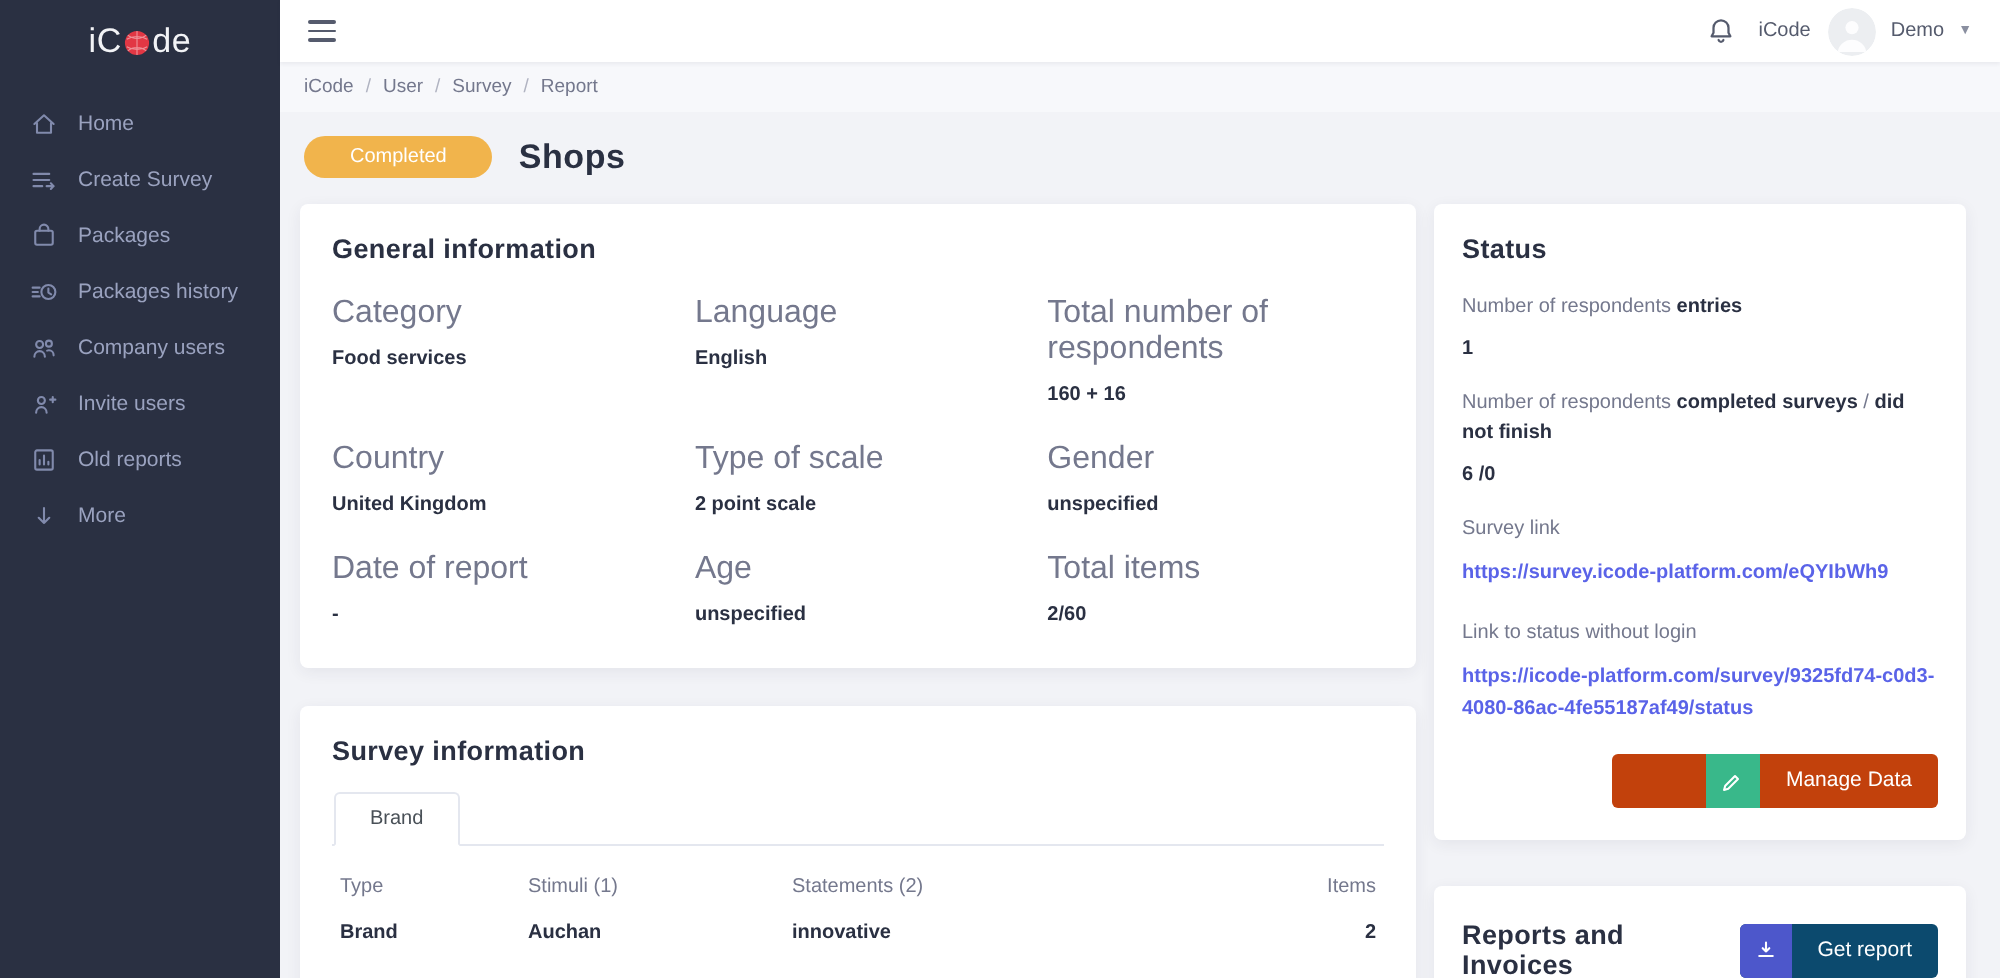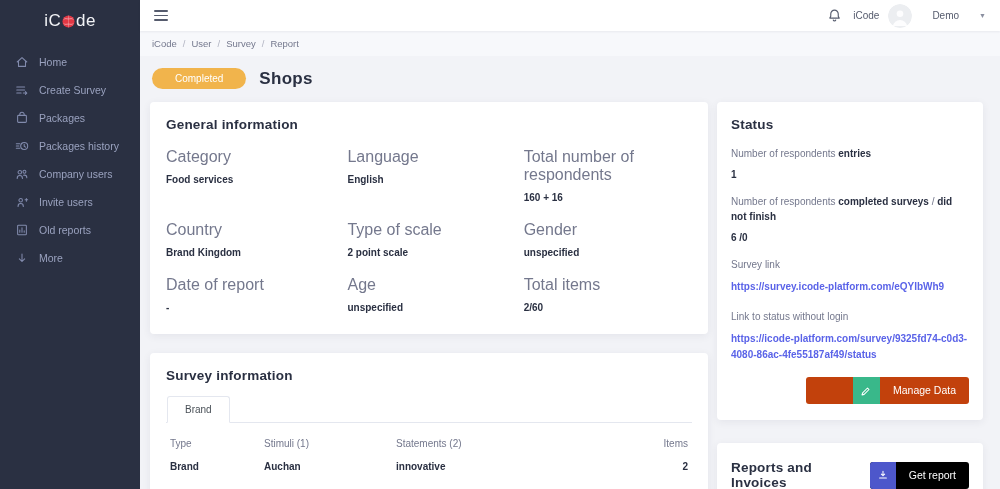--- a/index.html
+++ b/index.html
@@ -27,21 +27,21 @@
   .topbar { position:absolute; left:140px; top:0; width:860px; height:31px; background:#fff;
             display:flex; align-items:center; justify-content:space-between;
             padding:0 14px 0 12px; box-shadow:0 1px 2px rgba(42,48,66,.07); z-index:5; }
   .burger { display:inline-flex; flex-direction:column; gap:2.5px; cursor:pointer; padding:4px 2px; }
   .burger i { display:block; width:14px; height:1.8px; background:#555b6d; border-radius:1px; }
   .topbar-right { display:flex; align-items:center; gap:9px; }
   .bell { line-height:0; cursor:pointer; padding:2px; }
   .bell svg { width:15px; height:15px; stroke:#555b6d; fill:none; stroke-width:1.2;
               stroke-linecap:round; stroke-linejoin:round; }
   .app-label { font-size:10px; color:#555b6d; }
-  .user-chip { display:flex; align-items:center; gap:20px; cursor:pointer; }
+  .user-chip { display:flex; align-items:center; gap:7px; cursor:pointer; }
   .avatar { width:24px; height:24px; border-radius:50%; overflow:hidden; line-height:0; }
   .user-name { font-size:10px; color:#555b6d; }
   .caret { font-size:7px; color:#8a8fa0; }
 
   
   .content { position:absolute; left:140px; top:31px; width:860px; height:458px; }
   .breadcrumb { height:25px; background:#f7f8fb; display:flex; align-items:center;
                 padding-left:12px; font-size:9.5px; color:#74788d; gap:6px; }
   .crumb { cursor:pointer; }
   .crumb-sep { color:#b0b3c1; }
@@ -88,21 +88,21 @@
   .btn-row { display:flex; justify-content:flex-end; margin-top:15px; }
 
   .btn { display:flex; align-items:stretch; border-radius:3px; overflow:hidden; cursor:pointer;
          font-size:10.5px; color:#fff; border:none; padding:0; }
   .btn-icon { width:27px; display:flex; align-items:center; justify-content:center; }
   .btn-icon svg { width:12px; height:12px; stroke:#fff; fill:none; stroke-width:1.4;
                   stroke-linecap:round; stroke-linejoin:round; }
   .btn-label { padding:0 13px; line-height:27px; white-space:nowrap; }
   .btn-green { background:#c2410c;padding-left:47px; }
   .btn-green .btn-icon { background:#39b88a; }
-  .btn-indigo { background:#000000; }
+  .btn-indigo { background:#0c4a6e; }
   .btn-indigo .btn-icon { background:#4d57cb; }
 
   
   .card-reports { margin-top:23px; padding:17px 14px; display:flex; align-items:center;
                   justify-content:space-between; }
 </style>
 </head>
 <body>
 
 <div class="app">
@@ -239,21 +239,21 @@
               <div class="field">
                 <div class="field-label">Language</div>
                 <div class="field-value">English</div>
               </div>
               <div class="field">
                 <div class="field-label">Total number of respondents</div>
                 <div class="field-value">160 + 16</div>
               </div>
               <div class="field">
                 <div class="field-label">Country</div>
-                <div class="field-value">Brand Kingdom</div>
+                <div class="field-value">United Kingdom</div>
               </div>
               <div class="field">
                 <div class="field-label">Type of scale</div>
                 <div class="field-value">2 point scale</div>
               </div>
               <div class="field">
                 <div class="field-label">Gender</div>
                 <div class="field-value">unspecified</div>
               </div>
               <div class="field">

